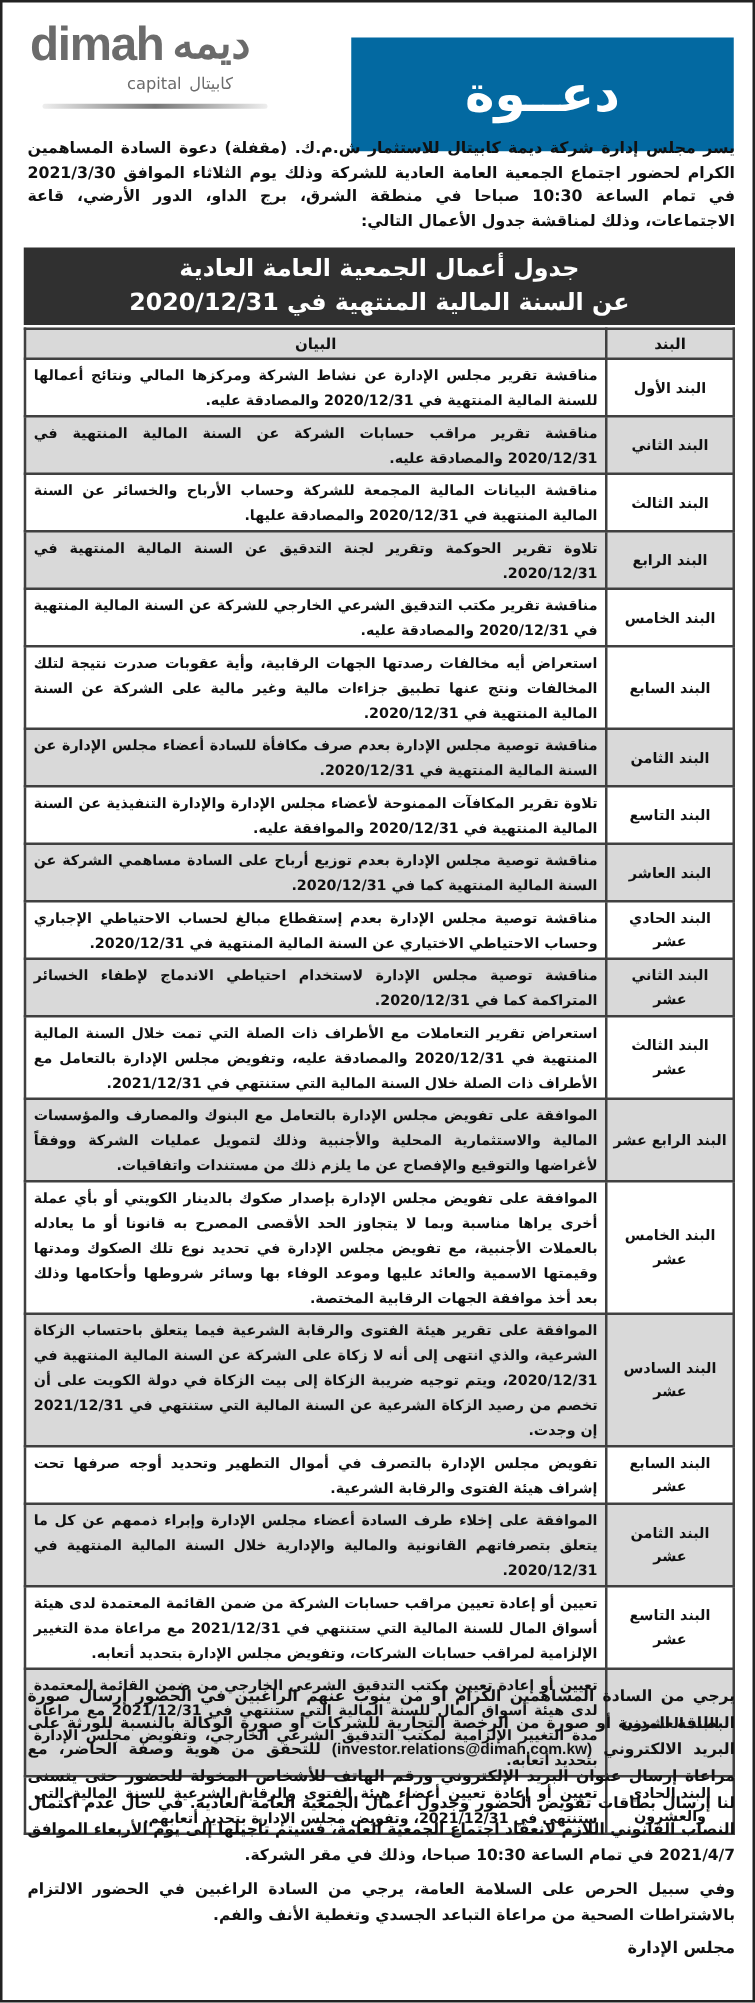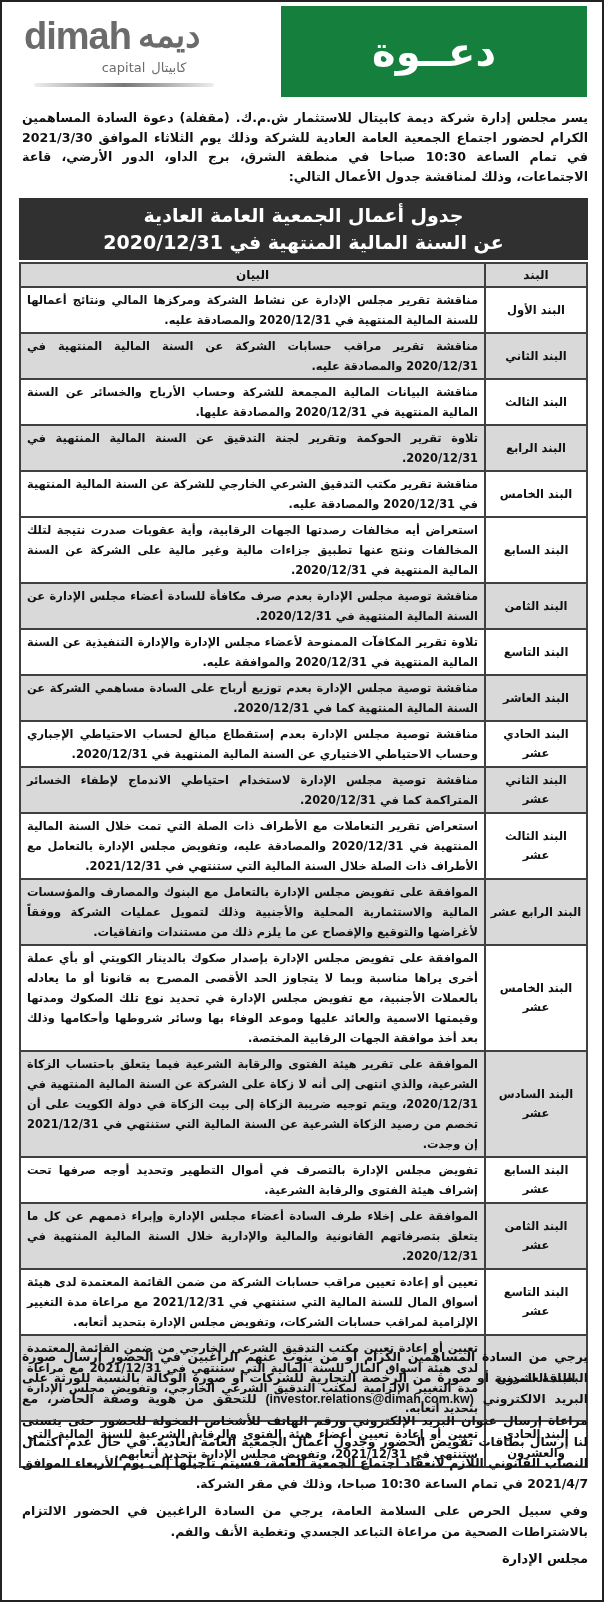--- a/index.html
+++ b/index.html
@@ -10,22 +10,22 @@
     border: 2px solid #222; background: #fff;
   }
   
   .logo { position: absolute; left: 22px; top: 12px; width: 200px; height: 80px; }
   .logo-row { display: flex; align-items: flex-end; gap: 7px; height: 44px; }
   .logo-latin { font-family: "Liberation Sans", sans-serif; font-size: 38px; color: #6b6b6b; letter-spacing: -1px; line-height: 44px; font-weight: bold; }
   .logo-arabic { font-family: Liberation Serif, serif; font-size: 34px; color: #6b6b6b; line-height: 44px; font-weight: bold; }
   .logo-sub { display: flex; justify-content: center; gap: 6px; font-size: 13px; color: #6b6b6b; margin-top: 2px; padding-left: 40px; }
   .logo-bar { margin: 8px 10px 0 10px; height: 4px; border-radius: 2px; background: linear-gradient(90deg, #eee, #777 50%, #eee); }
   .title-box {
-    position: absolute; left: 279px; top: 4px; width: 306px; height: 91px;
-    background: #15803d; color: #fff; display: flex; align-items: center; justify-content: center;
+    position: absolute; left: 279px; top: 28px; width: 306px; height: 91px;
+    background: #0369a1; color: #fff; display: flex; align-items: center; justify-content: center;
     font-size: 40px; font-weight: bold;
   }
   .intro {
     position: absolute; left: 20px; top: 106px; width: 566px;
     direction: rtl; text-align: justify; font-size: 12.6px; font-weight: bold; line-height: 19.5px;
   }
   .agenda-head {
     position: absolute; left: 17px; top: 196px; width: 569px; height: 62px;
     background: #303030; color: #fff; direction: rtl; text-align: center;
     font-weight: bold; line-height: 27px; padding-top: 4px;

